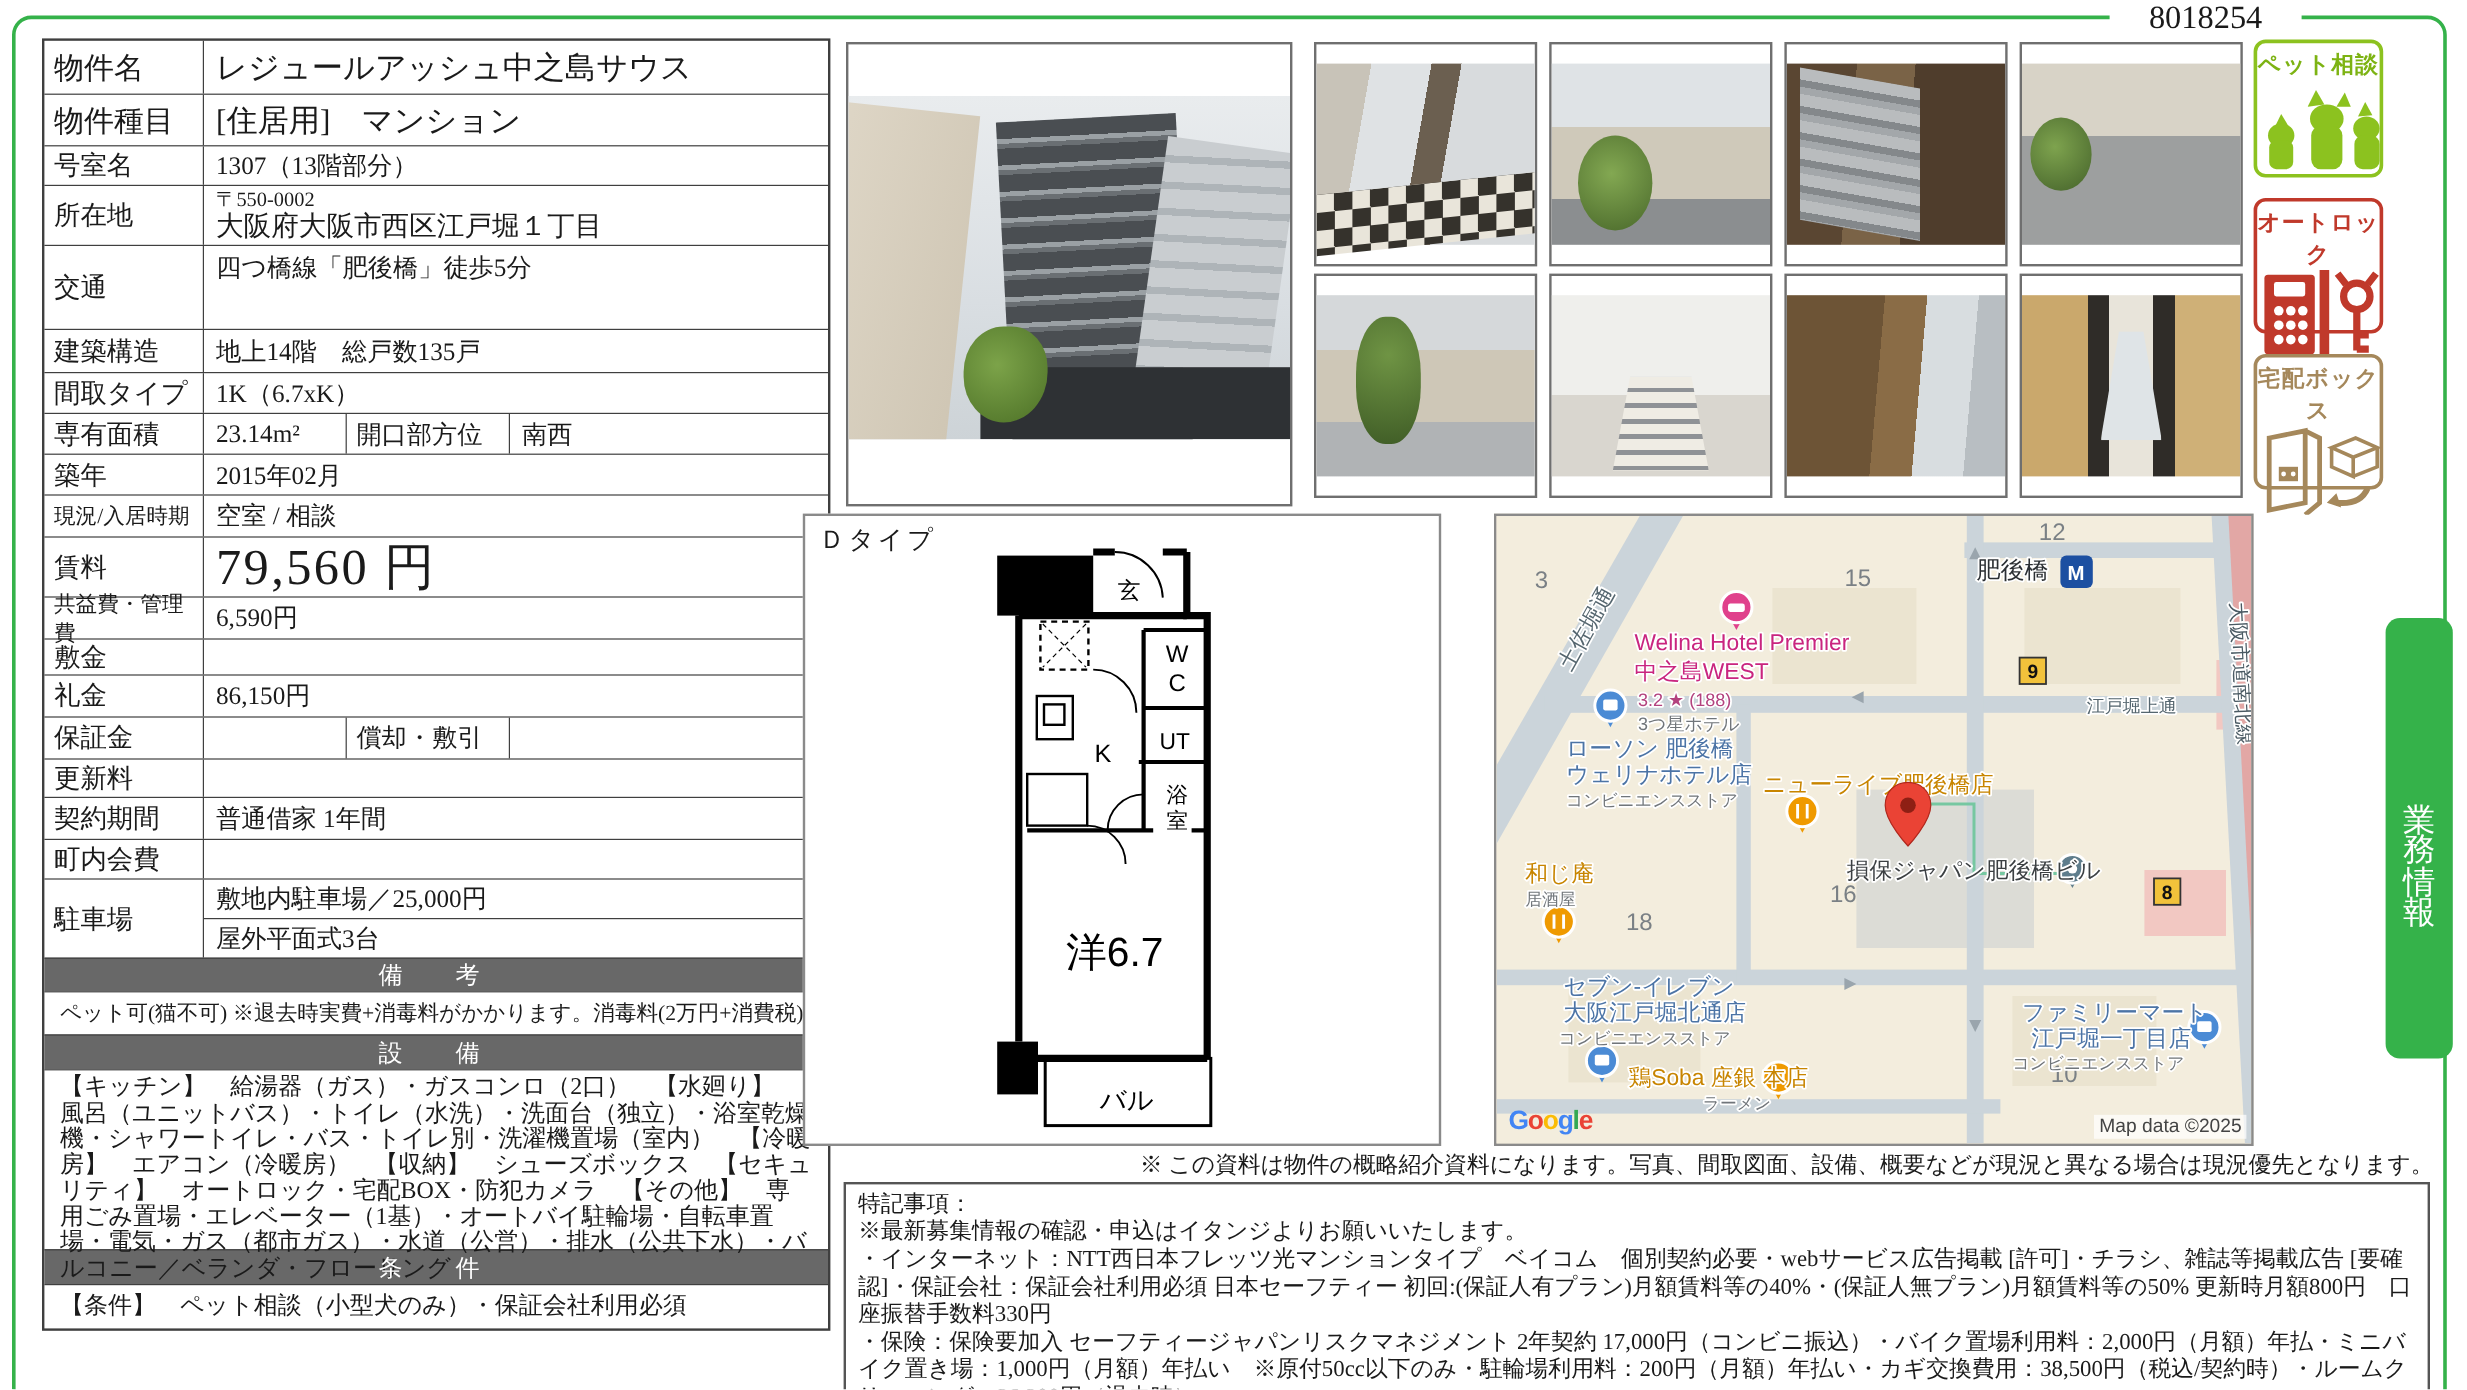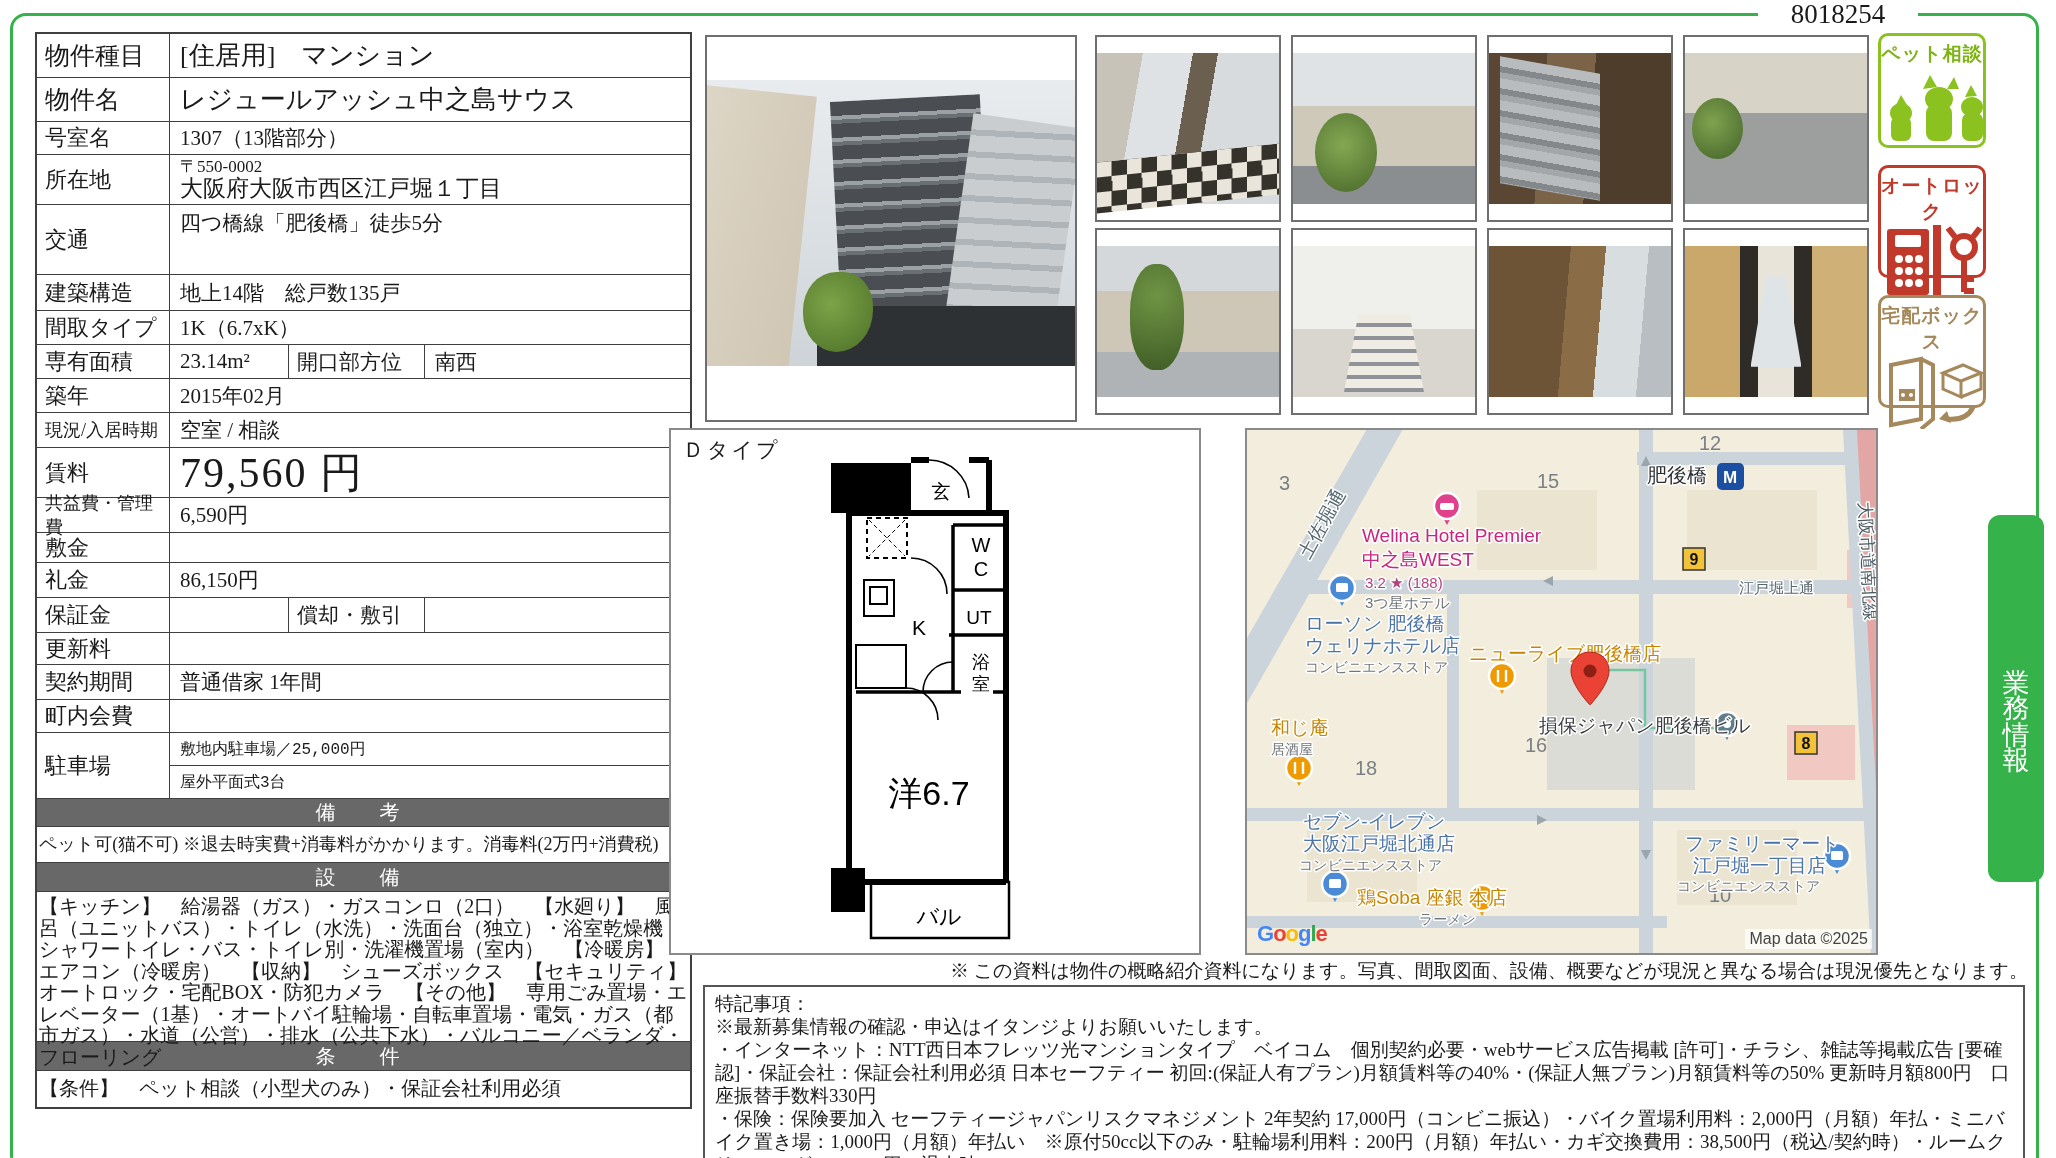--- a/index.html
+++ b/index.html
@@ -25,25 +25,25 @@
   .sub-val{width:119px;flex:0 0 119px;border-right:1px solid #3f3f3f;display:flex;align-items:center;
            padding-left:10px;font-size:21px;box-sizing:border-box;}
   .sub-lab{width:136px;flex:0 0 136px;border-right:1px solid #3f3f3f;display:flex;align-items:center;
            padding-left:8px;font-size:21px;box-sizing:border-box;}
   .addr{display:flex;flex-direction:column;justify-content:center;align-items:flex-start;padding-left:10px;}
   .addr .postal{font-size:17px;line-height:19px;}
   .addr .street{font-size:23px;line-height:26px;}
   .topline{align-items:flex-start;padding-top:4px;}
   .rent{font-size:42px;letter-spacing:2px;}
   .stack{flex:1;display:flex;flex-direction:column;}
-  .stack>div{flex:1;display:flex;align-items:center;padding-left:10px;font-size:16px;font-family:Liberation Mono, monospace;}
+  .stack>div{flex:1;display:flex;align-items:center;padding-left:10px;font-size:21px;}
   .stack>div:first-child{border-bottom:1px solid #3f3f3f;}
   .sect{height:27px;background:#686868;color:#fff;display:flex;align-items:center;justify-content:center;
         font-size:20px;letter-spacing:12px;border-top:1px solid #3f3f3f;}
-  .content{border-top:1px solid #3f3f3f;padding:4px 2px;font-size:20px;line-height:21.5px;box-sizing:border-box;}
+  .content{border-top:1px solid #3f3f3f;padding:4px 13px;font-size:20px;line-height:21.5px;box-sizing:border-box;}
   .content.oneline{white-space:nowrap;font-size:18px;display:flex;align-items:center;}
 
   
   .photo{position:absolute;background:#fff;border:2px solid #6f6f6f;box-sizing:border-box;overflow:hidden;}
   .main-photo{left:705px;top:35px;width:372px;height:387px;}
   .main-photo .img{position:absolute;left:0;top:43px;right:0;bottom:54px;overflow:hidden;
      background:linear-gradient(180deg,#e9ecee 0%,#d9dee2 60%,#cdd3d7 100%);}
   .mp-wall{position:absolute;left:-20px;top:10px;width:115px;height:290px;background:linear-gradient(100deg,#ded6c6,#cfc6b4);transform:rotate(6deg);}
   .mp-tower{position:absolute;left:130px;top:18px;width:150px;height:275px;transform:perspective(300px) rotate(-3deg);
      background:repeating-linear-gradient(180deg,#4a4e52 0 14px,#9aa0a4 14px 18px,#6a6f73 18px 22px);}
@@ -111,27 +111,27 @@
 </style>
 </head>
 <body>
 
 <div id="page">
 
   <div class="frame"></div>
   <div class="doc-number">8018254</div>
 
   <div class="ptable">
+    <div class="tr" style="height:44px">
+      <div class="th big">物件名</div>
+      <div class="td big">レジュールアッシュ中之島サウス</div>
+    </div>
     <div class="tr" style="height:43px">
       <div class="th big">物件種目</div>
       <div class="td big">[住居用]　マンション</div>
-    </div>
-    <div class="tr" style="height:44px">
-      <div class="th big">物件名</div>
-      <div class="td big">レジュールアッシュ中之島サウス</div>
     </div>
     <div class="tr" style="height:33px">
       <div class="th">号室名</div>
       <div class="td">1307（13階部分）</div>
     </div>
     <div class="tr" style="height:50px">
       <div class="th">所在地</div>
       <div class="td addr">
         <span class="postal">〒550-0002</span>
         <span class="street">大阪府大阪市西区江戸堀１丁目</span>

